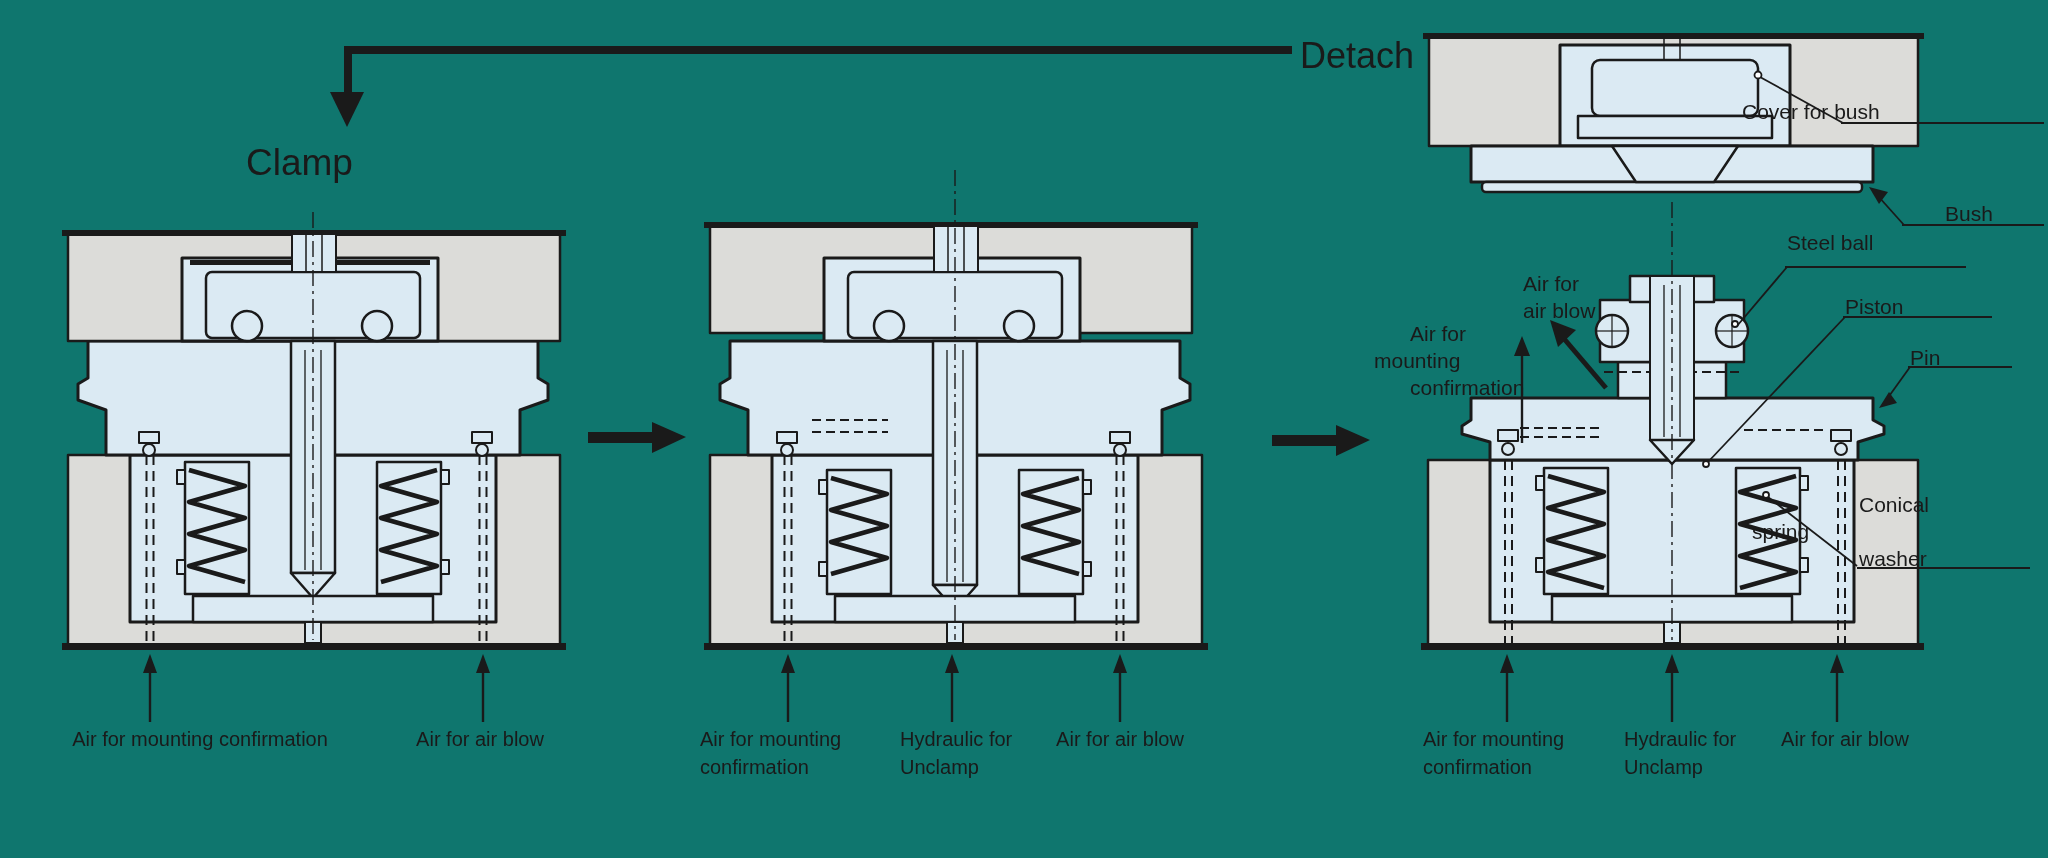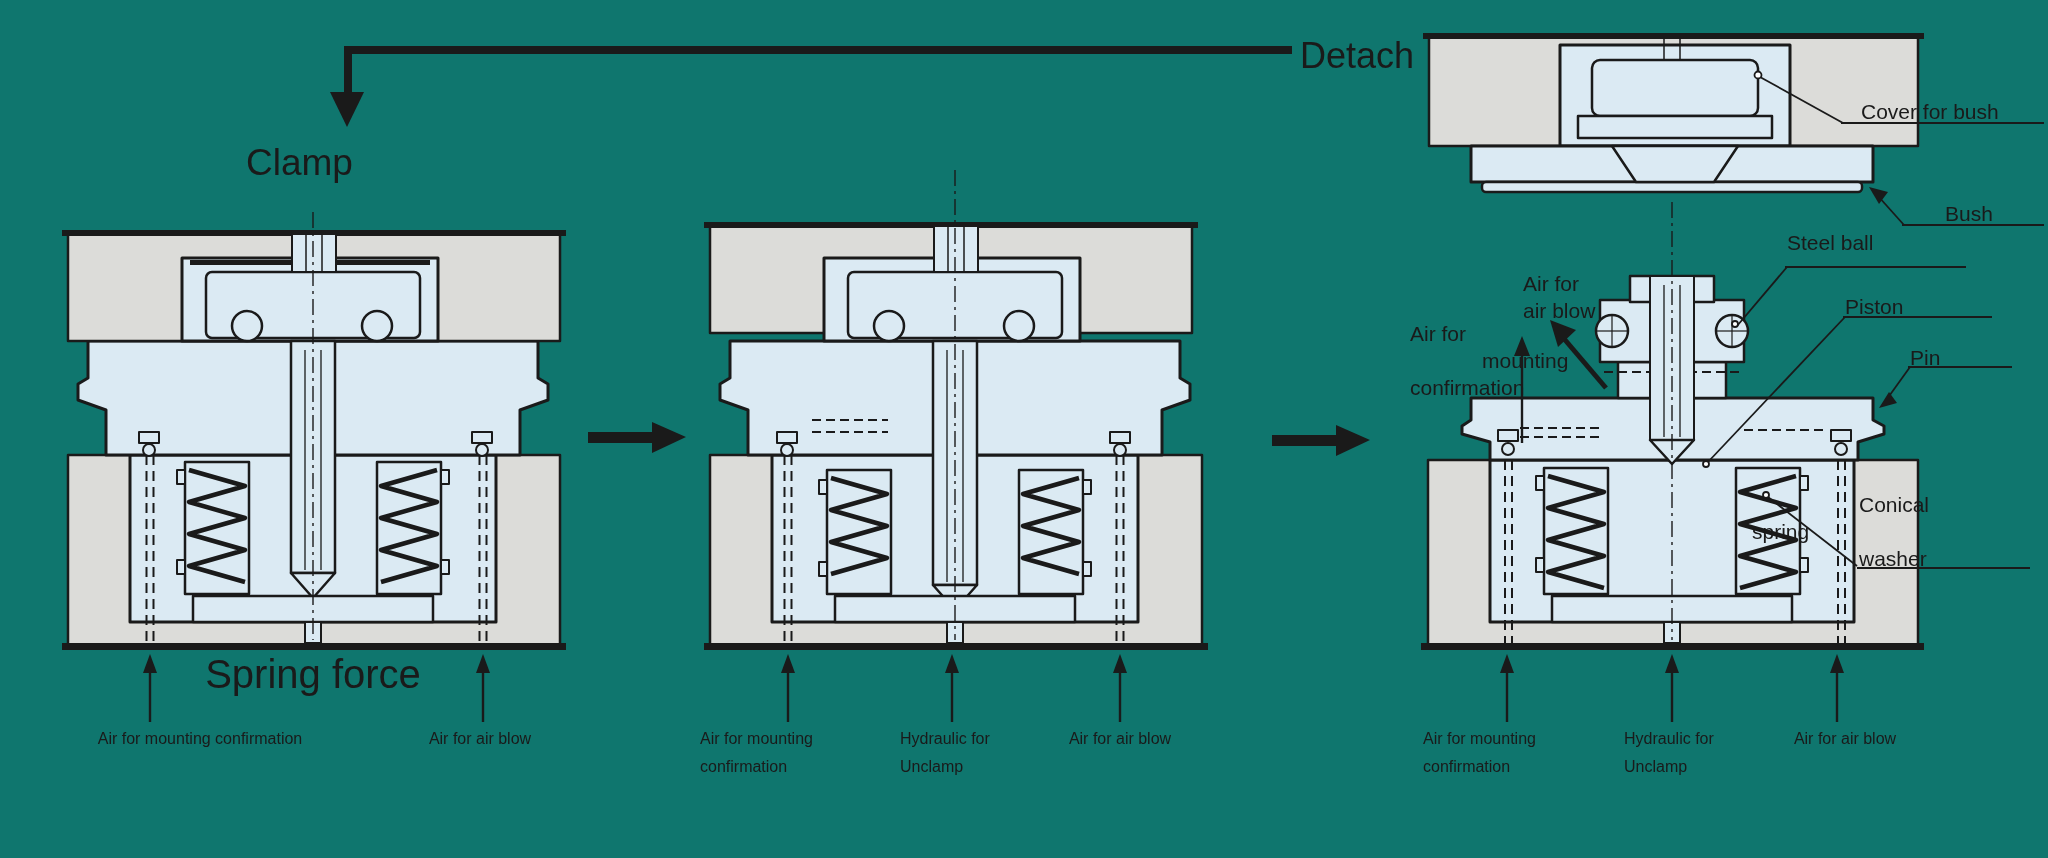--- a/index.html
+++ b/index.html
@@ -1,19 +1,19 @@
 <!DOCTYPE html>
 <html><head>
 <meta charset="utf-8">
 <style>
   html,body{margin:0;padding:0;background:#ffffff;}
   #canvas{position:relative;width:2048px;height:858px;background:#0f766e;
           font-family:"Liberation Sans",sans-serif;color:#1a1a1a;overflow:hidden;}
   #art{position:absolute;left:0;top:0;}
-  .lbl{position:absolute;white-space:nowrap;font-size:16px;line-height:24px;}
+  .lbl{position:absolute;white-space:nowrap;font-size:20px;line-height:24px;}
   .ann{position:absolute;white-space:nowrap;font-size:21px;line-height:25px;}
   .title{position:absolute;white-space:nowrap;font-size:37px;font-weight:400;}
   .big{position:absolute;white-space:nowrap;font-size:40px;}
   .ctr{transform:translateX(-50%);}
   svg .blue{fill:#dbeaf3;}
   svg .gray{fill:#dcdcd9;}
   svg .ln{stroke:#1a1a1a;}
   svg .nofill{fill:none;}
 </style>
 </head>
@@ -257,44 +257,43 @@
     <g>
           <line x1="1837" y1="722" x2="1837" y2="668" class="ln" stroke-width="2.4"></line>
           <polygon points="1837,654 1830,673 1844,673" fill="#1a1a1a"></polygon>
         </g>
   </g>
 </svg>
 
   <div class="title" style="left:1300px;top:35px;font-size:36px;">Detach</div>
   <div class="title" style="left:246px;top:142px;">Clamp</div>
 
-  <div class="big ctr" style="left:313px;top:652px;">Spring force</div>
 
   <div class="lbl ctr" style="left:200px;top:727px;">Air for mounting confirmation</div>
   <div class="lbl ctr" style="left:480px;top:727px;">Air for air blow</div>
 
   <div class="lbl" style="left:700px;top:727px;">Air for mounting</div>
   <div class="lbl" style="left:700px;top:755px;">confirmation</div>
   <div class="lbl" style="left:900px;top:727px;">Hydraulic for</div>
   <div class="lbl" style="left:900px;top:755px;">Unclamp</div>
   <div class="lbl ctr" style="left:1120px;top:727px;">Air for air blow</div>
 
   <div class="lbl" style="left:1423px;top:727px;">Air for mounting</div>
   <div class="lbl" style="left:1423px;top:755px;">confirmation</div>
   <div class="lbl" style="left:1624px;top:727px;">Hydraulic for</div>
   <div class="lbl" style="left:1624px;top:755px;">Unclamp</div>
   <div class="lbl ctr" style="left:1845px;top:727px;">Air for air blow</div>
 
-  <div class="ann" style="left:1861px;top:99px;">Cover for bush</div>
+  <div class="ann" style="left:1742px;top:99px;">Cover for bush</div>
   <div class="ann" style="left:1905px;top:201px;margin-left:40px;">Bush</div>
   <div class="ann" style="left:1787px;top:230px;">Steel ball</div>
   <div class="ann" style="left:1845px;top:294px;">Piston</div>
   <div class="ann" style="left:1910px;top:345px;">Pin</div>
   <div class="ann" style="left:1859px;top:492px;">Conical</div>
   <div class="ann" style="left:1752px;top:519px;">spring</div>
   <div class="ann" style="left:1859px;top:546px;">washer</div>
   <div class="ann" style="left:1523px;top:271px;">Air for</div>
   <div class="ann" style="left:1523px;top:298px;">air blow</div>
   <div class="ann" style="left:1410px;top:321px;">Air for</div>
-  <div class="ann" style="left:1482px;top:348px;">mounting</div>
+  <div class="ann" style="left:1374px;top:348px;">mounting</div>
   <div class="ann" style="left:1410px;top:375px;">confirmation</div>
 
 </div>
 
 </body></html>

